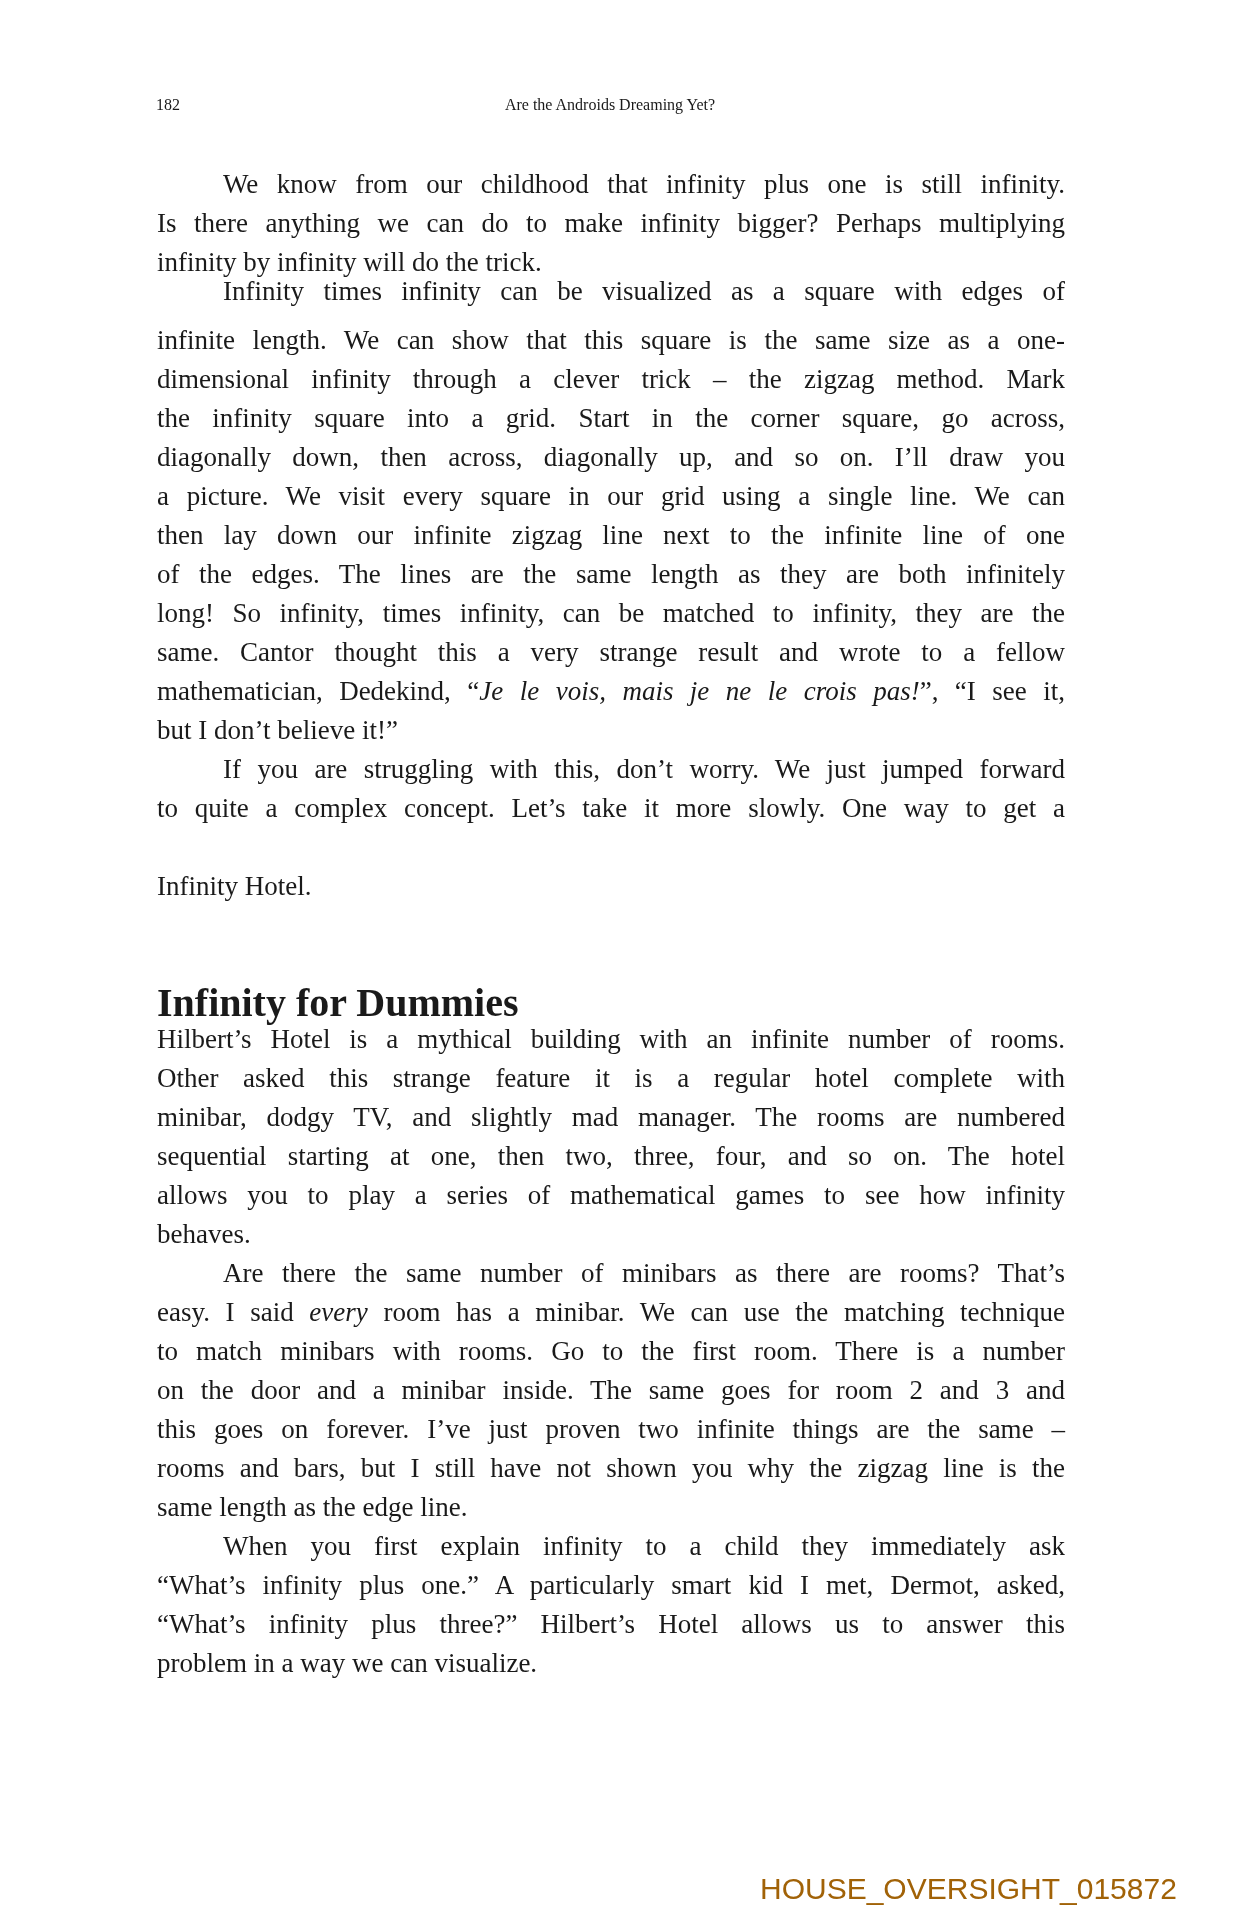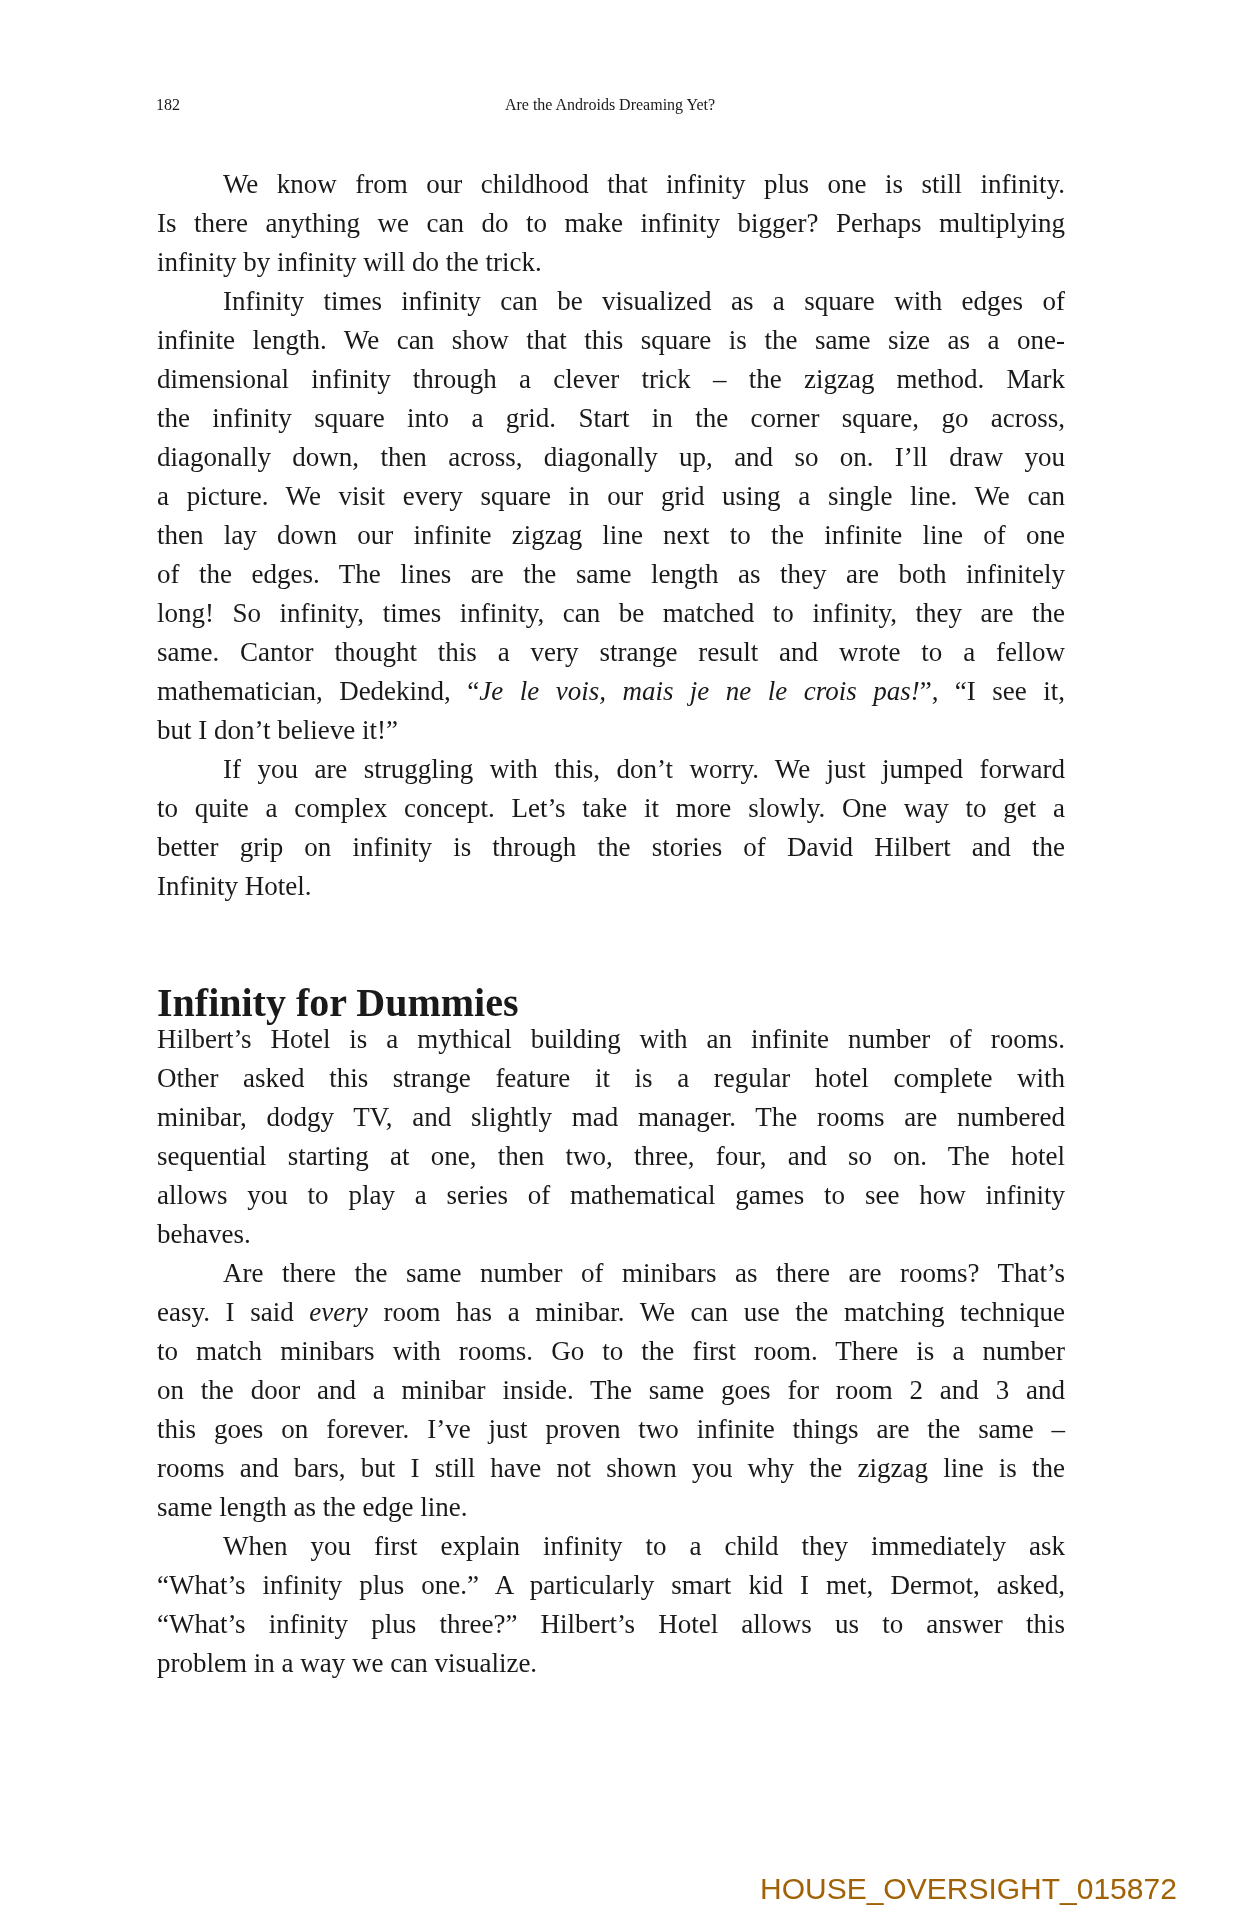--- a/index.html
+++ b/index.html
@@ -30,36 +30,35 @@
     <span class="page-number">182</span>
     <span class="running-title">Are the Androids Dreaming Yet?</span>
   </div>
 
   <div class="body">
 
     <div class="line indent" style="top:165px">We know from our childhood that infinity plus one is still infinity.</div>
     <div class="line" style="top:204px">Is there anything we can do to make infinity bigger? Perhaps multiplying</div>
     <div class="line last" style="top:243px">infinity by infinity will do the trick.</div>
 
-    <div class="line indent" style="top:282px">Infinity times infinity can be visualized as a square with edges of</div>
+    <div class="line indent" style="top:272px">Infinity times infinity can be visualized as a square with edges of</div>
     <div class="line" style="top:321px">infinite length. We can show that this square is the same size as a one-</div>
     <div class="line" style="top:360px">dimensional infinity through a clever trick – the zigzag method. Mark</div>
     <div class="line" style="top:399px">the infinity square into a grid. Start in the corner square, go across,</div>
     <div class="line" style="top:438px">diagonally down, then across, diagonally up, and so on. I’ll draw you</div>
     <div class="line" style="top:477px">a picture. We visit every square in our grid using a single line. We can</div>
     <div class="line" style="top:516px">then lay down our infinite zigzag line next to the infinite line of one</div>
     <div class="line" style="top:555px">of the edges. The lines are the same length as they are both infinitely</div>
     <div class="line" style="top:594px">long! So infinity, times infinity, can be matched to infinity, they are the</div>
     <div class="line" style="top:633px">same. Cantor thought this a very strange result and wrote to a fellow</div>
     <div class="line" style="top:672px"><span>mathematician, Dedekind, “</span><em>Je le vois, mais je ne le crois pas!</em><span>”, “I see it,</span></div>
     <div class="line last" style="top:711px">but I don’t believe it!”</div>
 
     <div class="line indent" style="top:750px">If you are struggling with this, don’t worry. We just jumped forward</div>
     <div class="line" style="top:789px">to quite a complex concept. Let’s take it more slowly. One way to get a</div>
-    <div class="line" style="top:828px">better grip on infinity is through the stories of David Hilbert and the</div>
     <div class="line last" style="top:867px">Infinity Hotel.</div>
 
     <div class="heading" style="top:983px">Infinity for Dummies</div>
 
     <div class="line" style="top:1020px">Hilbert’s Hotel is a mythical building with an infinite number of rooms.</div>
     <div class="line" style="top:1059px">Other asked this strange feature it is a regular hotel complete with</div>
     <div class="line" style="top:1098px">minibar, dodgy TV, and slightly mad manager. The rooms are numbered</div>
     <div class="line" style="top:1137px">sequential starting at one, then two, three, four, and so on. The hotel</div>
     <div class="line" style="top:1176px">allows you to play a series of mathematical games to see how infinity</div>
     <div class="line last" style="top:1215px">behaves.</div>

